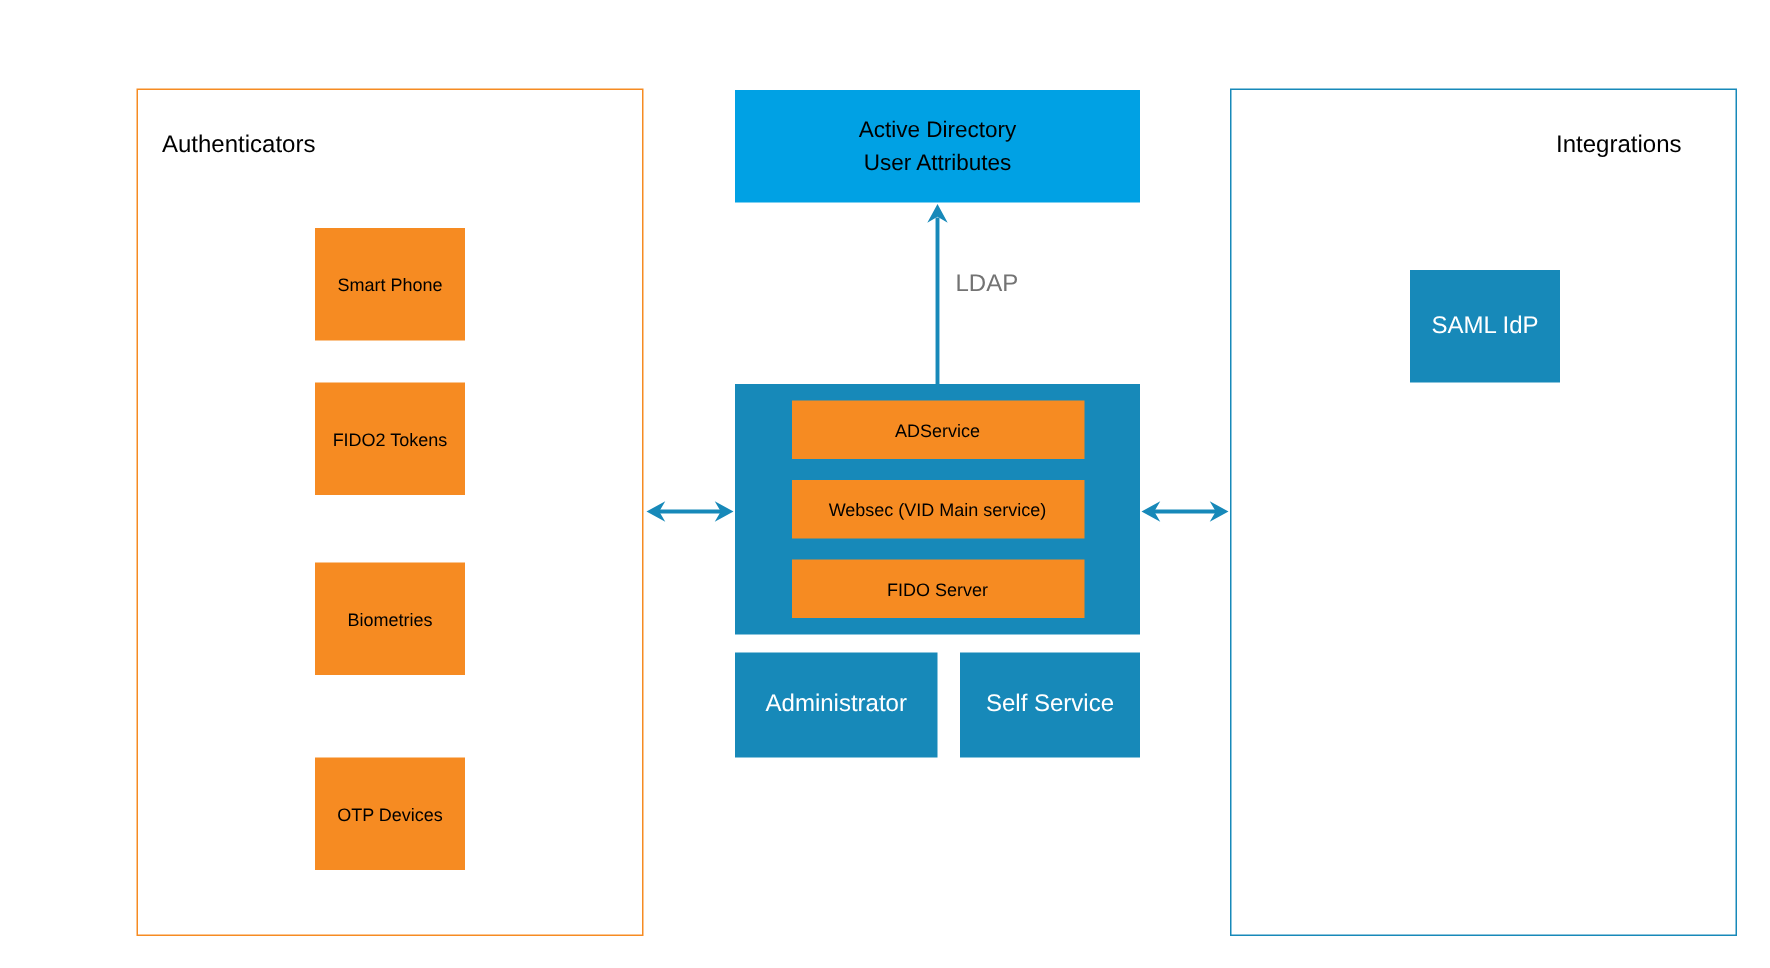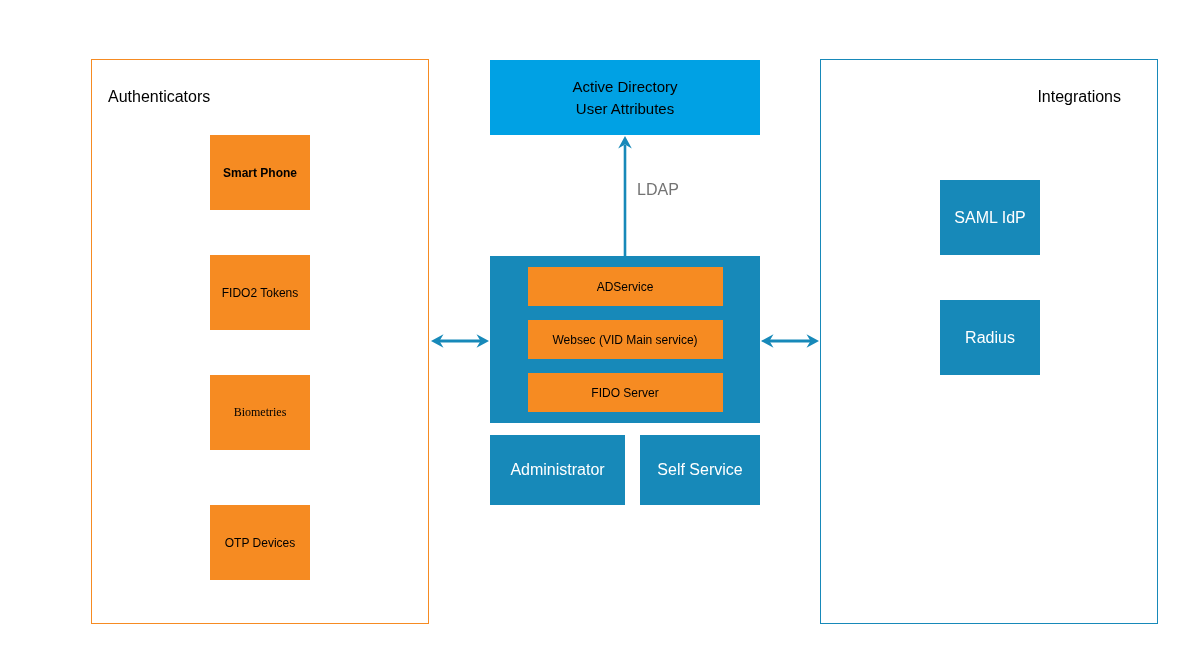--- a/index.html
+++ b/index.html
@@ -18,21 +18,21 @@
   .panel-title { position: absolute; font-size: 16px; color: #000000; white-space: nowrap; }
   .panel-auth .panel-title { left: 16px; top: 28px; }
   .panel-integ .panel-title { right: 36px; top: 28px; }
 
   .node {
     position: absolute;
     display: flex; align-items: center; justify-content: center;
     text-align: center; box-sizing: border-box;
   }
   .orange-node { width: 100px; height: 75px; background: #f68b22; color: #000; font-size: 12px; left: 118px; }
-  .auth-0 { top: 75px; font-weight: bold; } .auth-1 { top: 195px; } .auth-2 { top: 315px; font-family: Liberation Serif, serif; } .auth-3 { top: 445px; }
+  .auth-0 { top: 92px; } .auth-1 { top: 195px; } .auth-2 { top: 315px; } .auth-3 { top: 445px; }
 
   .teal-node { background: #1789b9; color: #ffffff; }
   .integ-node { width: 100px; height: 75px; font-size: 16px; left: 119px; }
   .integ-0 { top: 120px; } .integ-1 { top: 240px; } .integ-2 { top: 360px; }
 
   .ad-box {
     position: absolute; left: 490px; top: 60px; width: 270px; height: 75px;
     background: #00a1e4; color: #000000; font-size: 15px; line-height: 1.45;
     display: flex; flex-direction: column; align-items: center; justify-content: center;
   }
@@ -117,18 +117,15 @@
     <line class="arrow-stroke" x1="9" y1="10" x2="51" y2="10" stroke-width="2.8"></line>
     <polygon class="arrow-fill" points="1,10 13.5,3.2 9.5,10 13.5,16.8"></polygon>
     <polygon class="arrow-fill" points="59,10 46.5,3.2 50.5,10 46.5,16.8"></polygon>
   </svg>
 
   <div class="panel panel-integ">
     <div class="panel-title">Integrations</div>
     <div class="node teal-node integ-node integ-0">
       <span>SAML IdP</span>
     </div>
-    <div class="node teal-node integ-node integ-1">
-      <span>Radius</span>
-    </div>
   </div>
 
 </div>
 
 </body></html>

